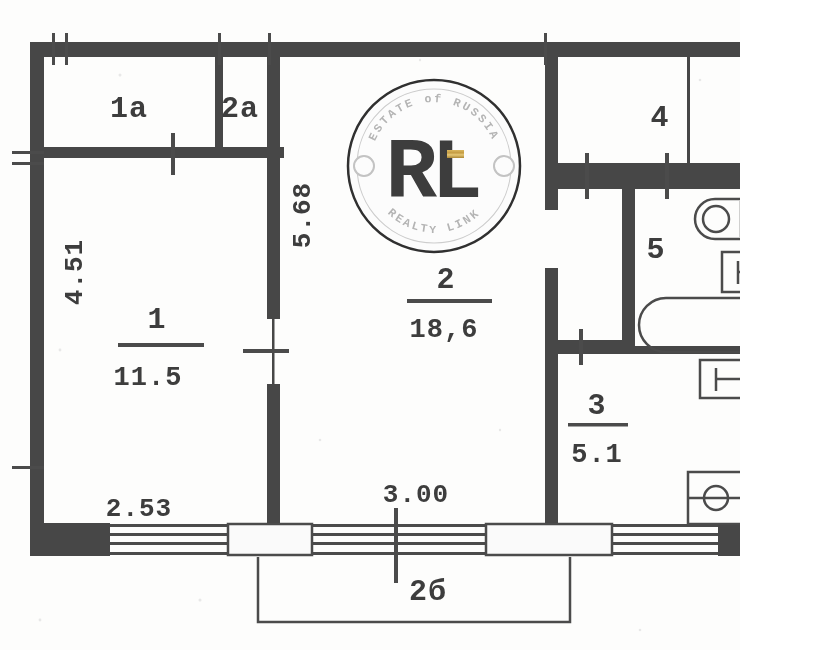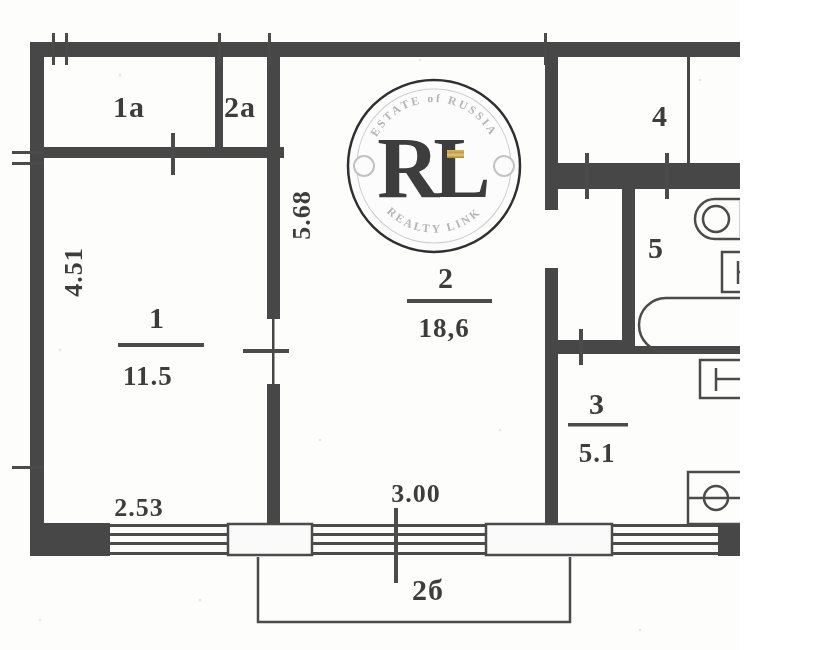--- a/index.html
+++ b/index.html
@@ -1,17 +1,17 @@
 <!DOCTYPE html>
 <html><head>
 <meta charset="utf-8">
 <style>
   html,body{margin:0;padding:0;background:#ffffff;}
   .page{position:relative;width:740px;height:650px;background:#fdfdfc;overflow:hidden;
-        font-family:Liberation Serif, serif;}
+        font-family:Liberation Mono, monospace;}
   svg{display:block;filter:blur(.3px) contrast(.98);}
   text{fill:#3c3c3c;font-weight:bold;}
   .roomnum{font-size:30px;letter-spacing:1px;}
   .area{font-size:27px;letter-spacing:1px;}
   .dim{font-size:26px;letter-spacing:1px;}
   .wm-arc{font-size:11.5px;font-weight:bold;fill:#b5b5b5;letter-spacing:2.5px;}
   .wm-rl{font-size:86px;font-weight:bold;letter-spacing:-6px;}
 </style>
 </head>
 <body>

